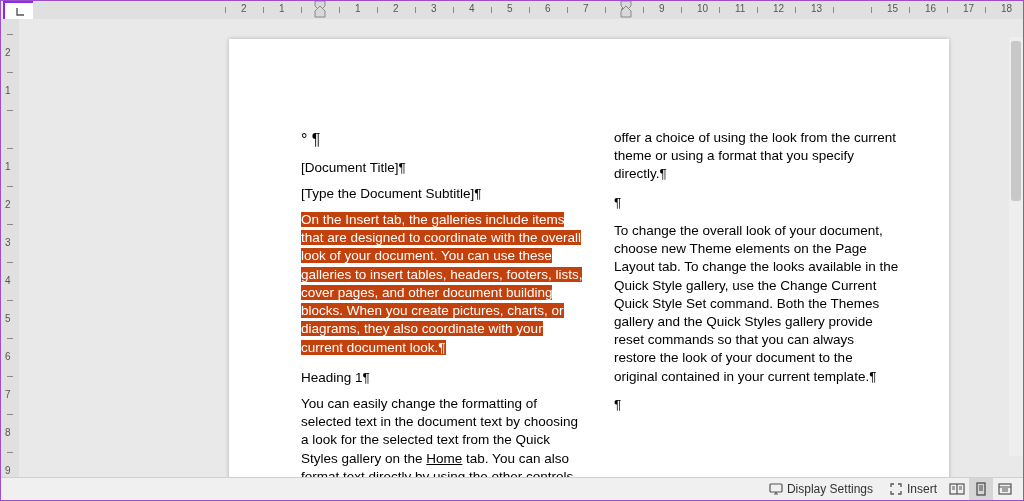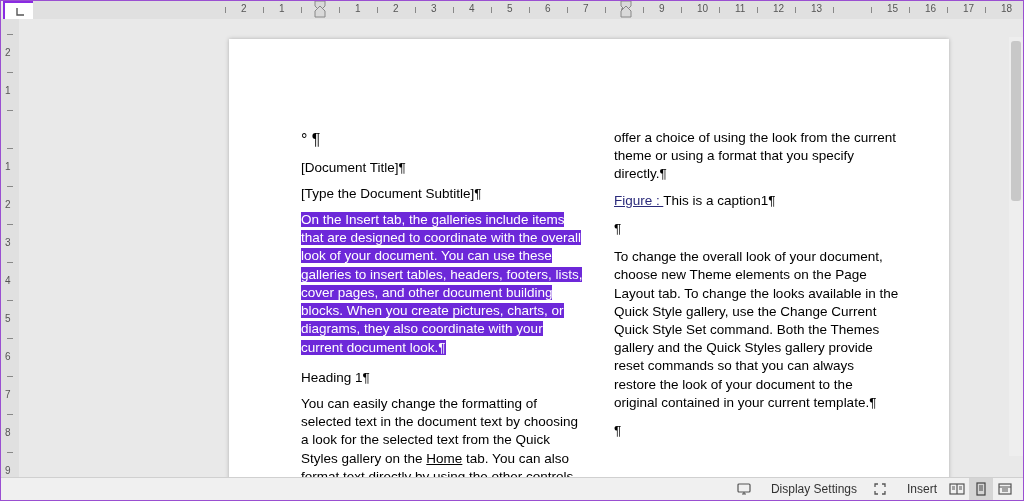--- a/index.html
+++ b/index.html
@@ -15,31 +15,31 @@
   .v-ruler-inner{position:absolute;top:20px;left:0;width:18px;height:2000px}
   .v-ruler-inner .num{position:absolute;left:4px;font-size:10px;color:#555}
   .v-ruler-inner .tick{position:absolute;left:6px;width:6px;height:1px;background:#888}
   .canvas{position:absolute;left:18px;top:18px;right:0;bottom:22px;overflow:hidden;background:#e9e9e9}
   .page{position:absolute;left:210px;top:20px;width:720px;height:900px;background:#fff;box-shadow:0 0 4px rgba(0,0,0,.25)}
   .page-cols{display:flex;gap:28px;padding:90px 50px 0 72px;font-size:13.5px;color:#000;line-height:1.35}
   .col{flex:1;min-width:0}
   .big-degree{font-size:16px}
   .doc-title,.doc-subtitle{margin:0 0 10px 0}
   .para{margin:0 0 8px 0}
-  .sel{background:#6d28d9;color:#fff}
+  .sel{background:#c2410c;color:#fff}
   .heading{margin:12px 0 8px 0}
   .link{text-decoration:underline;color:#000}
   .caption-link{text-decoration:underline;color:#2a2a7a}
   .v-scroll{position:absolute;right:0;top:18px;bottom:22px;width:14px;background:#eee}
   .v-thumb{position:absolute;top:4px;left:2px;width:10px;height:160px;background:#c8c8c8;border-radius:3px}
   .statusbar{position:absolute;left:0;right:0;bottom:0;height:22px;background:#f0f0f0;border-top:1px solid #d0d0d0;display:flex;align-items:center;font-size:12px;color:#333}
   .statusbar .sb-left{display:flex;align-items:center;gap:14px;padding-left:10px}
   .statusbar .spacer{flex:1}
   .statusbar .sb-right{display:flex;align-items:center;gap:0;padding-right:6px}
-  .sb-btn{display:flex;align-items:center;gap:20px;padding:0 8px;height:22px;cursor:default}
+  .sb-btn{display:flex;align-items:center;gap:4px;padding:0 8px;height:22px;cursor:default}
   .sb-icon{width:14px;height:14px;display:inline-block}
   .view-btn{width:24px;height:22px;display:flex;align-items:center;justify-content:center}
   .view-btn.active{background:#d5d5d5}
   .lang-error svg{display:block}
 </style>
 </head>
 <body>
 
 <div class="app">
 
@@ -170,23 +170,20 @@
           <p class="para doc-title">[Document Title]¶</p>
           <p class="para doc-subtitle">[Type the Document Subtitle]¶</p>
           <p class="para"><span class="sel">On the Insert tab, the galleries include items that are designed to coordinate with the overall look of your document. You can use these galleries to insert tables, headers, footers, lists, cover pages, and other document building blocks. When you create pictures, charts, or diagrams, they also coordinate with your current document look.¶</span></p>
           <p class="heading">Heading 1¶</p>
           <p class="para">
             <span>You can easily change the formatting of selected text in the document text by choosing a look for the selected text from the Quick Styles gallery on the </span><span class="link">Home</span><span> tab. You can also format text directly by using the other controls on the </span>
           </p>
         </div>
         <div class="col">
           <p class="para">offer a choice of using the look from the current theme or using a format that you specify directly.¶</p>
-          <p class="para">
-            <span class="caption-link">Figure : </span><span>This is a caption1¶</span>
-          </p>
           <p class="para" style="margin:10px 0">¶</p>
           <p class="para">To change the overall look of your document, choose new Theme elements on the Page Layout tab. To change the looks available in the Quick Style gallery, use the Change Current Quick Style Set command. Both the Themes gallery and the Quick Styles gallery provide reset commands so that you can always restore the look of your document to the original contained in your current template.¶</p>
           <p class="para" style="margin:10px 0">¶</p>
         </div>
       </div>
     </div>
     <div class="v-scroll">
       <div class="v-thumb"></div>
     </div>
   </div>

